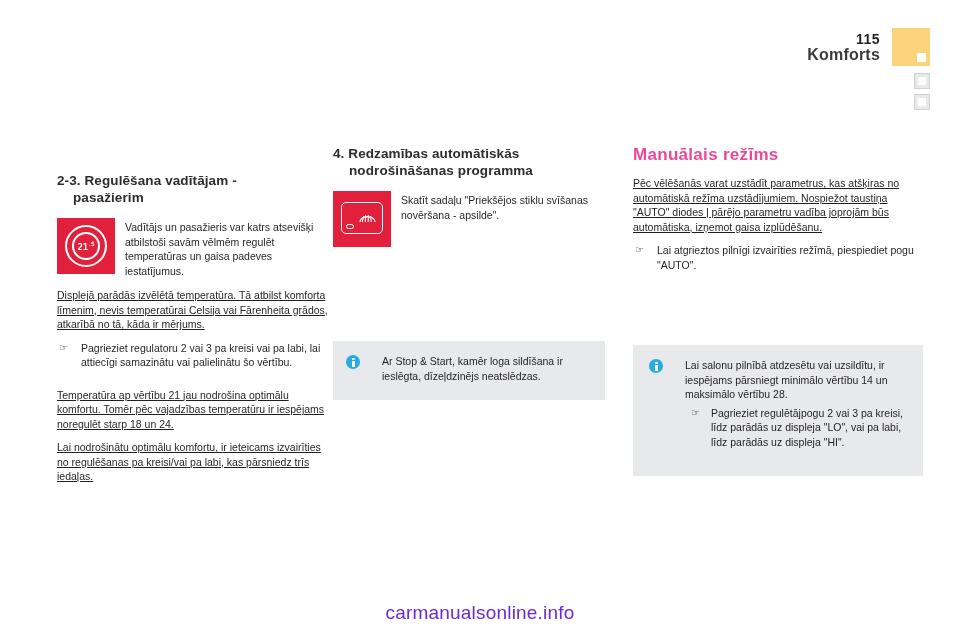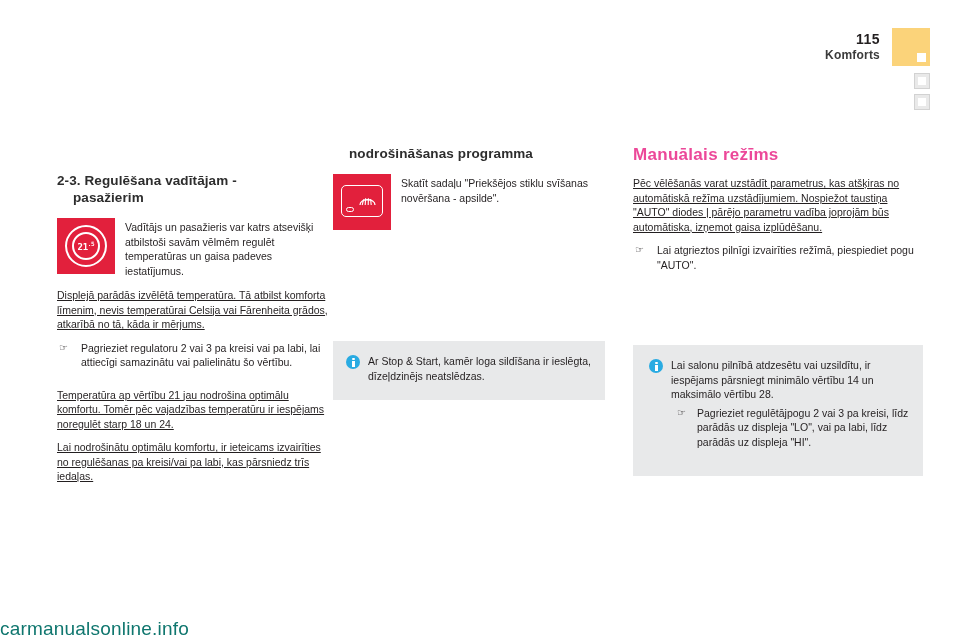--- a/index.html
+++ b/index.html
@@ -35,21 +35,21 @@
     width: 120px;
   }
   .page-number {
     font-size: 14px;
     font-weight: bold;
     color: #231f20;
     letter-spacing: .5px;
     line-height: 15px;
   }
   .chapter-title {
-    font-size: 12px;
+    font-size: 16px;
     font-weight: bold;
     color: #3b3b3b;
     line-height: 16px;
     letter-spacing: .2px;
   }
   .tab-main {
     position: absolute;
     right: 12px;
     top: 0;
     width: 38px;
@@ -207,21 +207,21 @@
     font-size: 10px;
     color: #231f20;
   }
 
   
   .info-box {
     position: absolute;
     background: #e8e9ea;
     padding: 13px 14px 14px 13px;
     display: flex;
-    gap: 8px;
+    gap: 22px;
     align-items: flex-start;
   }
   .info-box.mid   { left: 333px; top: 341px; width: 272px; height: 59px; }
   .info-box.right { left: 633px; top: 345px; width: 290px; height: 131px; padding-left: 16px; }
 
   .info-icon {
     flex: 0 0 auto;
     width: 14px; height: 14px;
     border-radius: 50%;
     background: #29abe2;
@@ -250,23 +250,24 @@
     color: #231f20;
   }
   .info-body ul.bullets { margin-top: 4px; margin-bottom: 0; }
   .info-body ul.bullets li { padding-left: 26px; margin-bottom: 0; }
   .info-body ul.bullets li .marker { left: 6px; }
 
   
   .watermark {
     position: absolute;
     left: 0; right: 0;
-    bottom: 0;
+    bottom: 16px;
+    text-align: center;
     font-size: 19px;
-    color: #0f766e;
+    color: #6d28d9;
     letter-spacing: .2px;
     font-family: "Liberation Sans", sans-serif;
   }
 </style>
 </head>
 <body>
 
 <div id="page">
 
   <div class="header-block">
@@ -312,20 +313,21 @@
         <span>Pagrieziet regulatoru 2 vai 3 pa kreisi vai pa labi, lai attiecīgi samazinātu vai palielinātu šo vērtību.</span>
       </li>
     </ul>
 
     <p class="body" style="margin-top:18px;">Temperatūra ap vērtību 21 jau nodrošina optimālu komfortu. Tomēr pēc vajadzības temperatūru ir iespējams noregulēt starp 18 un 24.</p>
     <p class="body">Lai nodrošinātu optimālu komfortu, ir ieteicams izvairīties no regulēšanas pa kreisi/vai pa labi, kas pārsniedz trīs iedaļas.</p>
   </div>
 
   <div class="col col-mid">
     <h2 class="section-title">
+      <span>4. Redzamības automātiskās</span>
       <span class="indent">nodrošināšanas programma</span>
     </h2>
 
     <div class="icon-row">
       <div class="icon-box">
         <div class="screen-outer">
           <span class="screen-nub"></span>
           <span class="screen-fan">
             <svg width="17" height="13" viewBox="0 0 17 13">
               <path d="M1 12 C1 5, 16 5, 16 12" fill="none" stroke="#ffffff" stroke-width="1.3"></path>

